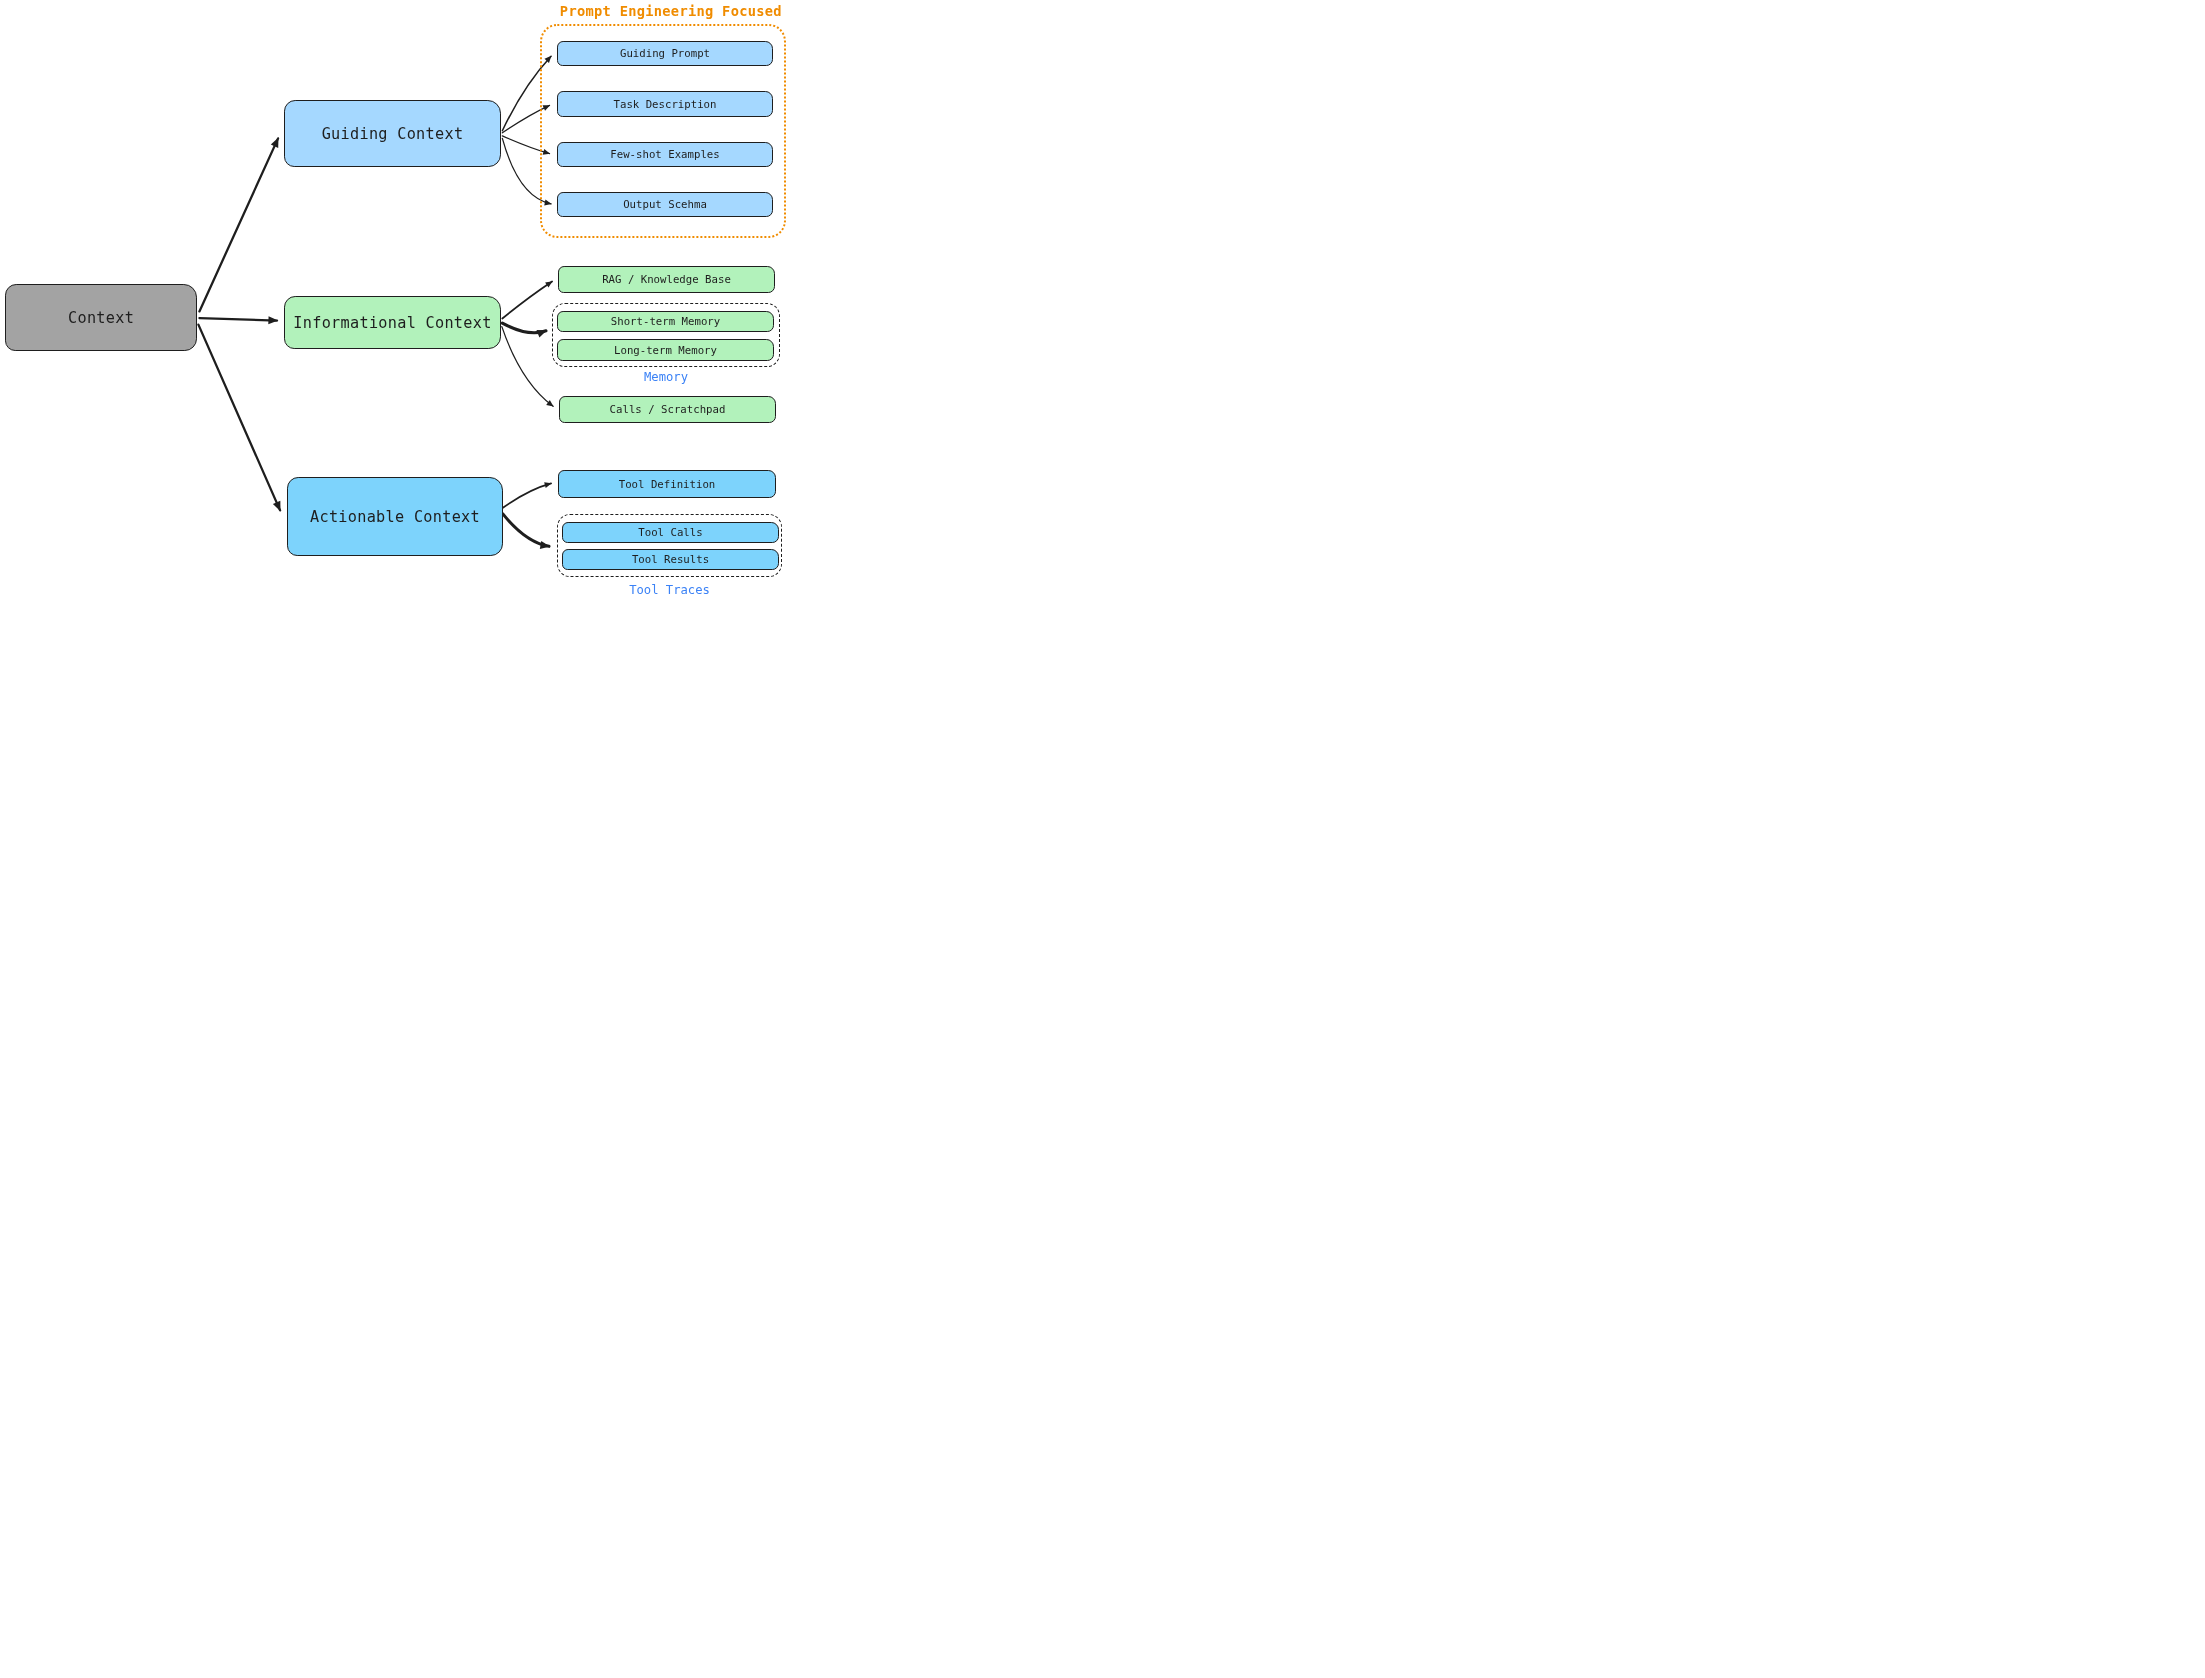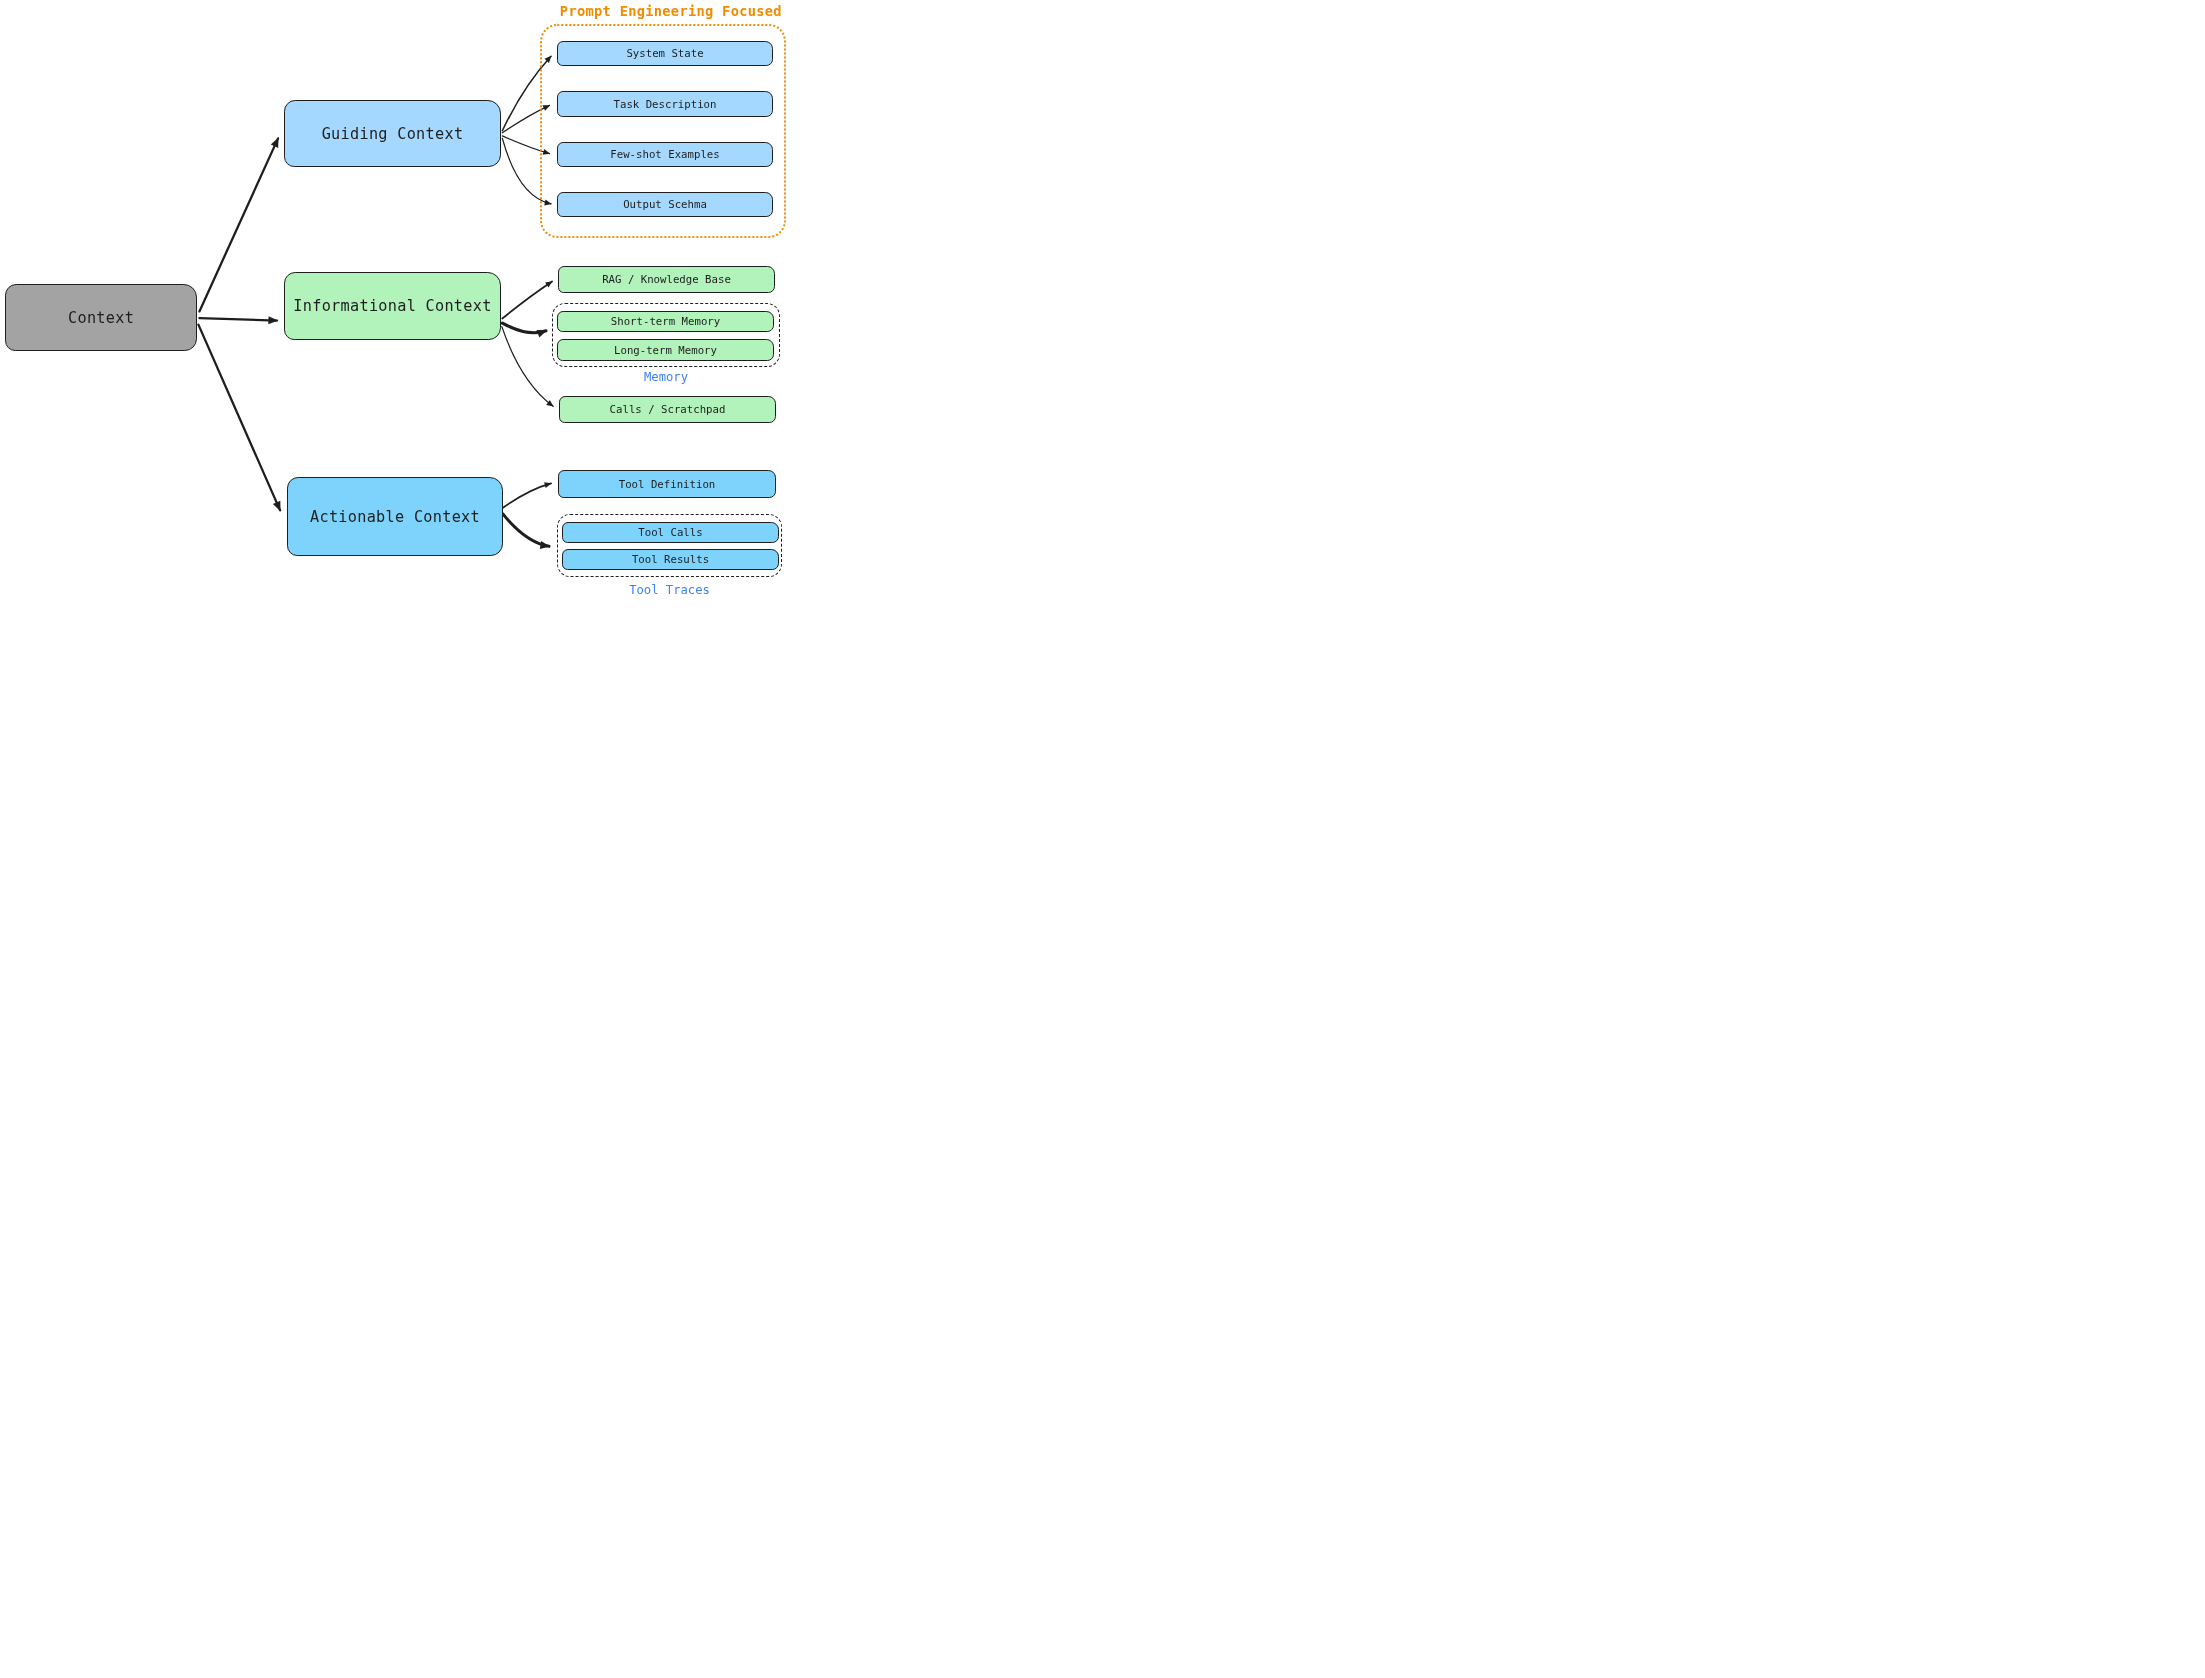--- a/index.html
+++ b/index.html
@@ -115,33 +115,33 @@
 <div class="group-dotted" style="left:540px; top:24px; width:246px; height:214px;"></div>
 
 <div class="node big fill-gray" style="left:5.1px; top:284px; width:192px; height:67px;">
   <span>Context</span>
 </div>
 
 <div class="node big fill-blue" style="left:284px; top:100px; width:217px; height:67px;">
   <span>Guiding Context</span>
 </div>
 <div class="node sub fill-blue" style="left:557px; top:41px; width:216px; height:25.4px;">
-  <span>System State</span>
+  <span>Guiding Prompt</span>
 </div>
 <div class="node sub fill-blue" style="left:557px; top:91px; width:216px; height:26px;">
   <span>Task Description</span>
 </div>
 <div class="node sub fill-blue" style="left:557px; top:142px; width:216px; height:25.4px;">
   <span>Few-shot Examples</span>
 </div>
 <div class="node sub fill-blue" style="left:557px; top:192px; width:216px; height:25.4px;">
   <span>Output Scehma</span>
 </div>
 
-<div class="node big fill-green" style="left:284px; top:272px; width:217px; height:68px;">
+<div class="node big fill-green" style="left:284px; top:296px; width:217px; height:53px;">
   <span>Informational Context</span>
 </div>
 <div class="node sub fill-green" style="left:558px; top:266px; width:217px; height:27px;">
   <span>RAG / Knowledge Base</span>
 </div>
 <div class="group-dashed" style="left:552px; top:303px; width:228px; height:64px;"></div>
 <div class="node sub fill-green" style="left:557px; top:311px; width:217px; height:21.3px;">
   <span>Short-term Memory</span>
 </div>
 <div class="node sub fill-green" style="left:557px; top:339px; width:217px; height:22.3px;">

